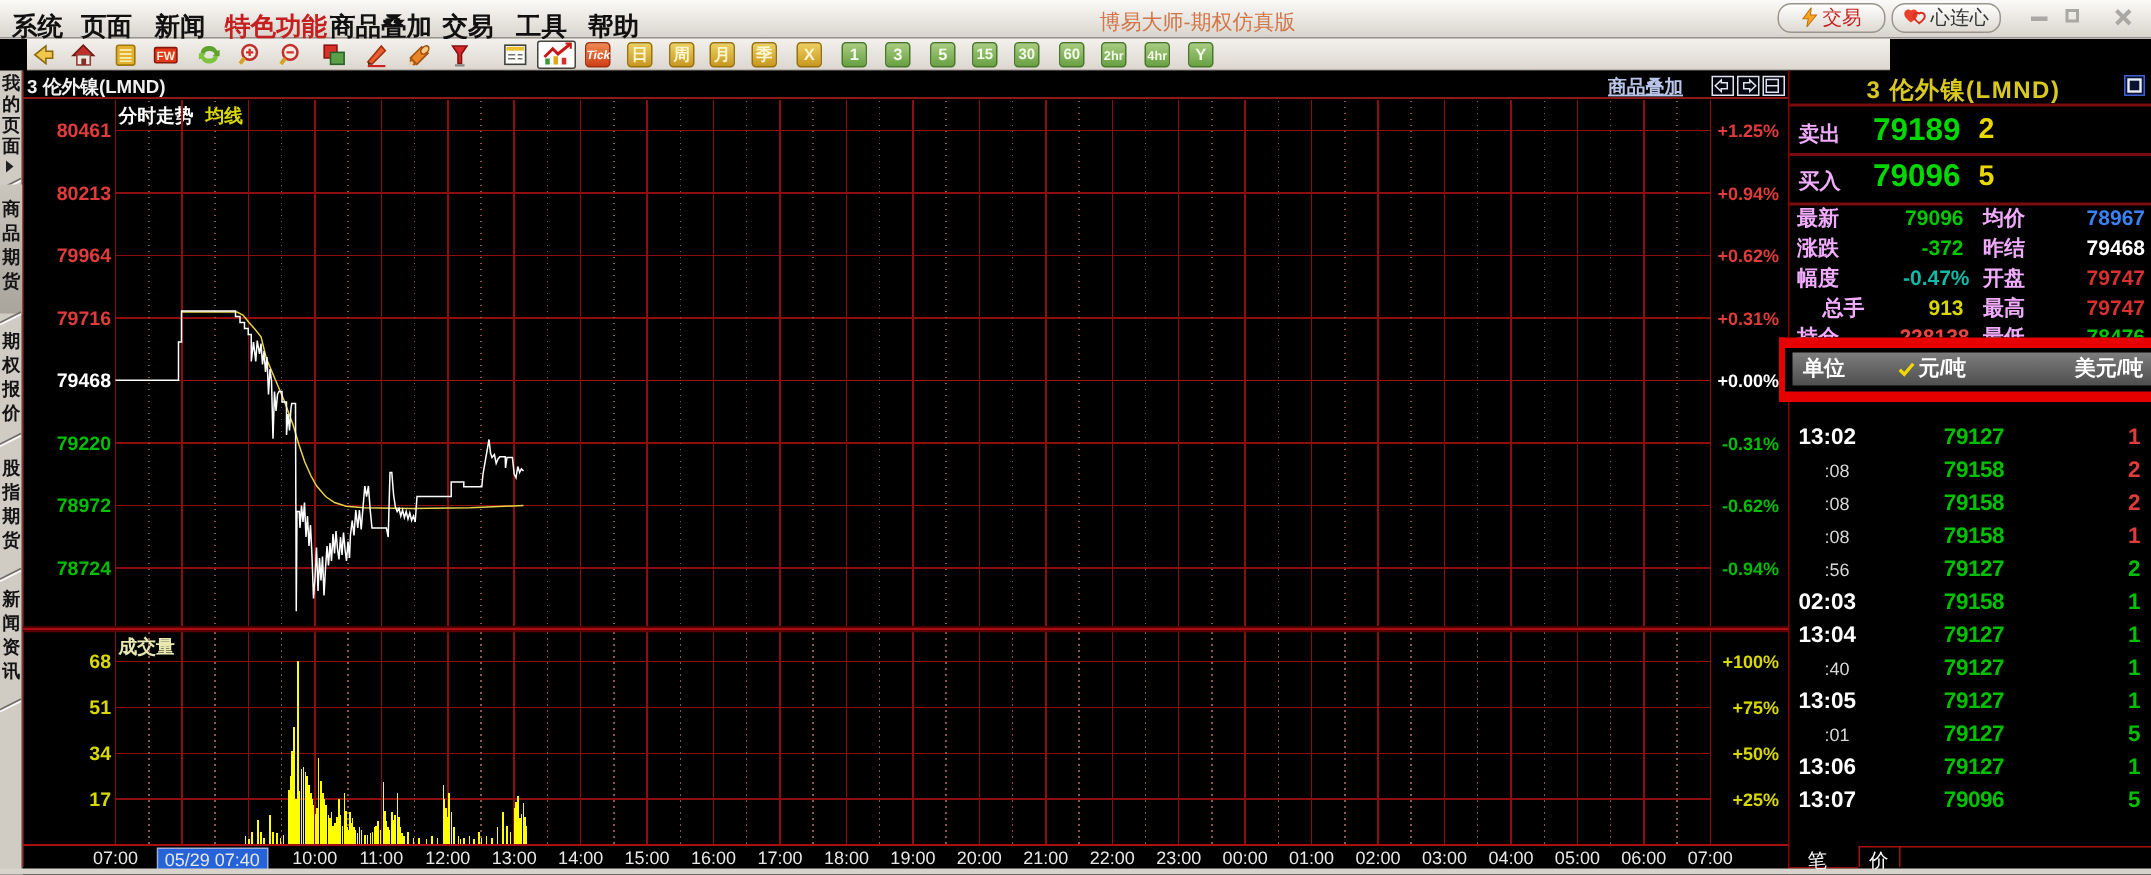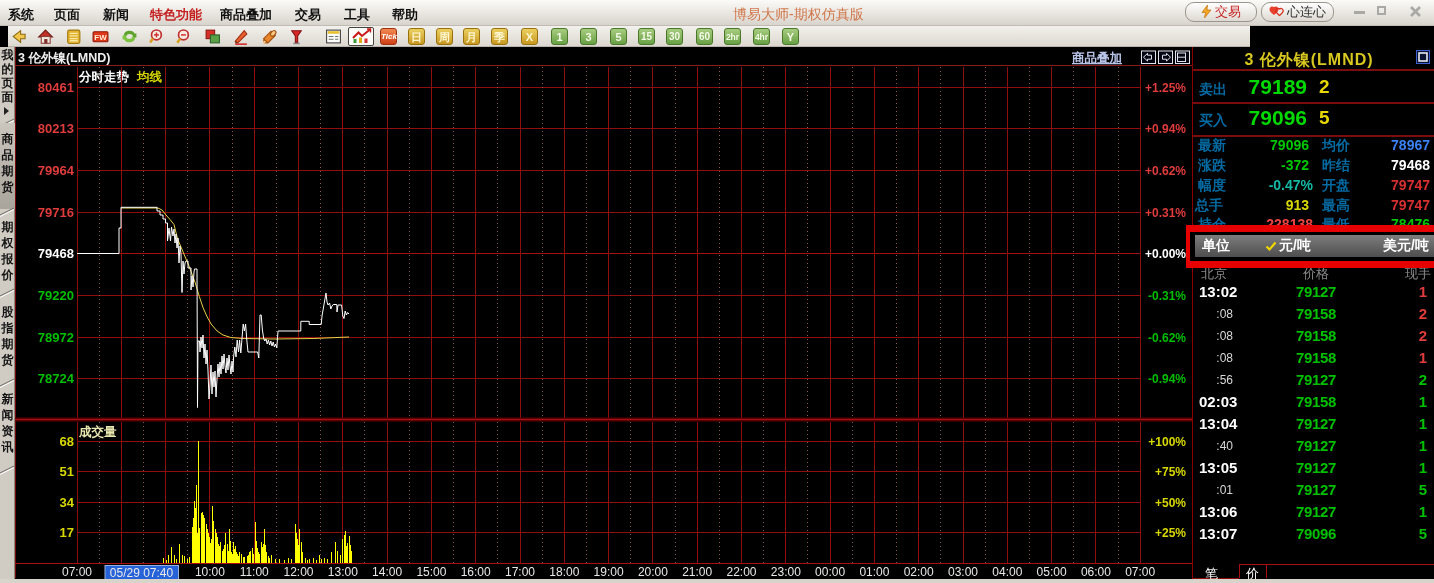--- a/index.html
+++ b/index.html
@@ -1,37 +1,37 @@
 <!DOCTYPE html>
 <html><head><meta charset="utf-8"><style>
 *{margin:0;padding:0;box-sizing:border-box}
 html,body{width:1434px;height:583px;overflow:hidden;background:#000;font-family:"Liberation Sans",sans-serif}
 #menubar{position:absolute;left:0;top:0;width:1434px;height:26px;background:linear-gradient(#fbfaf8 0%,#ece9e4 45%,#d8d4cd 100%);border-bottom:1px solid #c0bcb4}
-.mi{position:absolute;top:6px;font-size:13px;font-weight:bold}
+.mi{position:absolute;top:6px;font-size:17px;font-weight:bold}
 .mbtn{position:absolute;top:2px;height:20px;border:1px solid #9a968e;border-radius:9px;background:linear-gradient(#fefefe,#dedad2);font-size:13px;display:flex;justify-content:center}
-#toolbar{position:absolute;left:8px;top:26px;width:1242px;height:21px;background:linear-gradient(#f3f1ed,#dcd8d0);border-bottom:1px solid #b8b4ac}
+#toolbar{position:absolute;left:18px;top:26px;width:1242px;height:21px;background:linear-gradient(#f3f1ed,#dcd8d0);border-bottom:1px solid #b8b4ac}
 .tbi{position:absolute;top:2px;width:17px;height:17px}
 #selbtn{position:absolute;left:340px;top:0.5px;width:26px;height:19px;background:#fdfdfb;border:1px solid #46423c;border-radius:2px;padding:0.5px 0 0 1px}
 .tbb{position:absolute;top:1.5px;width:17px;height:17px;border-radius:3px;text-align:center;line-height:16px;font-weight:bold;font-size:11px}
 .tick{left:372px;background:linear-gradient(#f08850,#d04018);border:1px solid #a03010;color:#fff;font-size:8px;font-style:italic}
 .gold{background:linear-gradient(#ecd060,#c89820);border:1px solid #98700c;color:#fdf6d0}
 .green{background:linear-gradient(#a8cc80,#68a044);border:1px solid #487828;color:#f4fbe8}
 #sidebar{position:absolute;left:0;top:47px;width:15px;height:536px;background:#d0ccc4;border-right:1px solid #8a8680}
 .vtab{position:absolute;left:0;width:15px;text-align:center;font-size:12px;line-height:16px;color:#141414;font-weight:bold}
 #chart{position:absolute;left:15px;top:47px}
 .pl{font:bold 13px "Liberation Sans",sans-serif;text-anchor:end}
 .pc{font:bold 12px "Liberation Sans",sans-serif;text-anchor:end}
 .tl{font:12px "Liberation Sans",sans-serif;fill:#e8e8e8;text-anchor:middle}
 .tt{font:bold 12.5px "Liberation Sans",sans-serif;fill:#f0f0f0}
 .ov{font:bold 12.5px "Liberation Sans",sans-serif;fill:#b8c4e8}
 .ti{font:bold 12.5px "Liberation Sans",sans-serif}
 #rpanel{position:absolute;left:1192px;top:47px;width:242px;height:536px;background:#000;border-left:1px solid #8b0000}
 #rtitle{position:absolute;top:3px;left:0;width:232px;text-align:center;color:#d8c820;font-size:16px;font-weight:bold;letter-spacing:1px}
 .rsep{position:absolute;left:0;width:242px;height:2px;background:#7a0c0c}
-.rlab{position:absolute;color:#0369a1;font-size:14px;font-weight:bold}
+.rlab{position:absolute;color:#f0abfc;font-size:14px;font-weight:bold}
 .bigp{position:absolute;left:40px;width:74px;text-align:right;color:#00d800;font-size:21px;font-weight:bold}
 .bign{position:absolute;left:126px;width:14px;color:#e8d800;font-size:19px;font-weight:bold}
 .srow{position:absolute;left:0;width:242px;height:20px;font-size:14px}
 .srow .rlab{top:0}
 .sval{position:absolute;top:0;text-align:right;font-weight:bold}
 .trow{position:absolute;left:0;width:242px;height:22px}
 .tfull{position:absolute;left:6px;width:34px;text-align:right;color:#fff;font-size:15px;font-weight:bold}
 .tpart{position:absolute;left:6px;width:34px;text-align:right;color:#d8d8d8;font-size:12px;top:2px}
 .tprice{position:absolute;left:90px;width:66px;text-align:center;color:#00c000;font-size:15px;font-weight:bold;letter-spacing:-0.3px}
 .tvol{position:absolute;right:8px;font-size:15px;font-weight:bold}
@@ -294,35 +294,30 @@
       <span class="rlab" style="left:129px">昨结</span>
       <span class="sval" style="left:160px;width:77px;color:#ffffff">79468</span>
     </div>
 <div class="srow" style="top:130px">
       <span class="rlab" style="left:5px">幅度</span>
       <span class="sval" style="left:44px;width:76px;color:#14b8a6">-0.47%</span>
       <span class="rlab" style="left:129px">开盘</span>
       <span class="sval" style="left:160px;width:77px;color:#d83030">79747</span>
     </div>
 <div class="srow" style="top:150px">
-      <span class="rlab" style="left:2px">总手</span>
+      <span class="rlab" style="left:22px">总手</span>
       <span class="sval" style="left:40px;width:76px;color:#d8d800">913</span>
       <span class="rlab" style="left:129px">最高</span>
       <span class="sval" style="left:160px;width:77px;color:#d83030">79747</span>
     </div>
 <div class="srow" style="top:169px">
       <span class="rlab" style="left:5px">持仓</span>
       <span class="sval" style="left:44px;width:76px;color:#ef4444">228138</span>
       <span class="rlab" style="left:129px">最低</span>
       <span class="sval" style="left:160px;width:77px;color:#00c800">78476</span>
-    </div>
-<div class="srow" style="top:218px;color:#8a8a8a;font-size:13px">
-      <span style="position:absolute;left:8px">北京</span>
-      <span style="position:absolute;left:90px;width:66px;text-align:center">价格</span>
-      <span style="position:absolute;right:4px">现手</span>
     </div>
 <div class="trow" style="top:236.4px">
       <span class="tfull">13:02</span>
       <span class="tprice">79127</span>
       <span class="tvol" style="color:#e03c3c">1</span>
     </div>
 <div class="trow" style="top:258.4px">
       <span class="tpart">:08</span>
       <span class="tprice">79158</span>
       <span class="tvol" style="color:#e03c3c">2</span>

